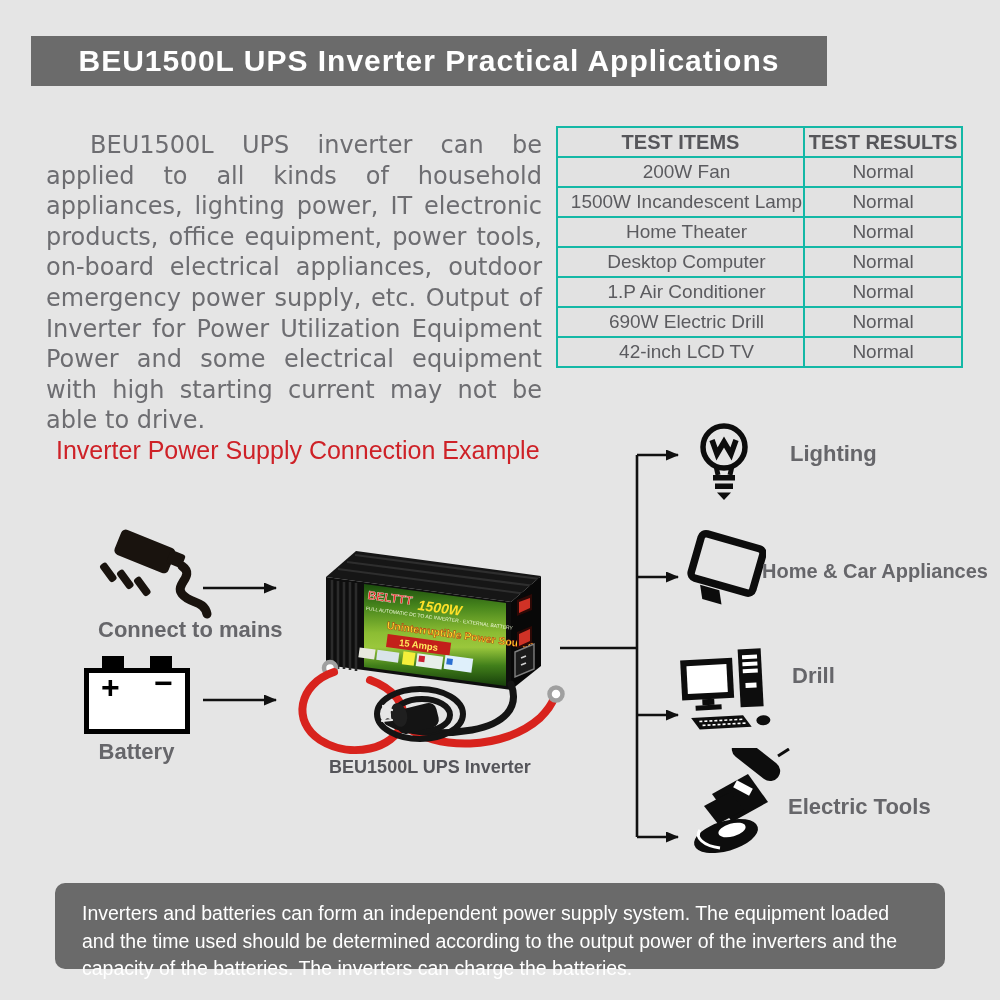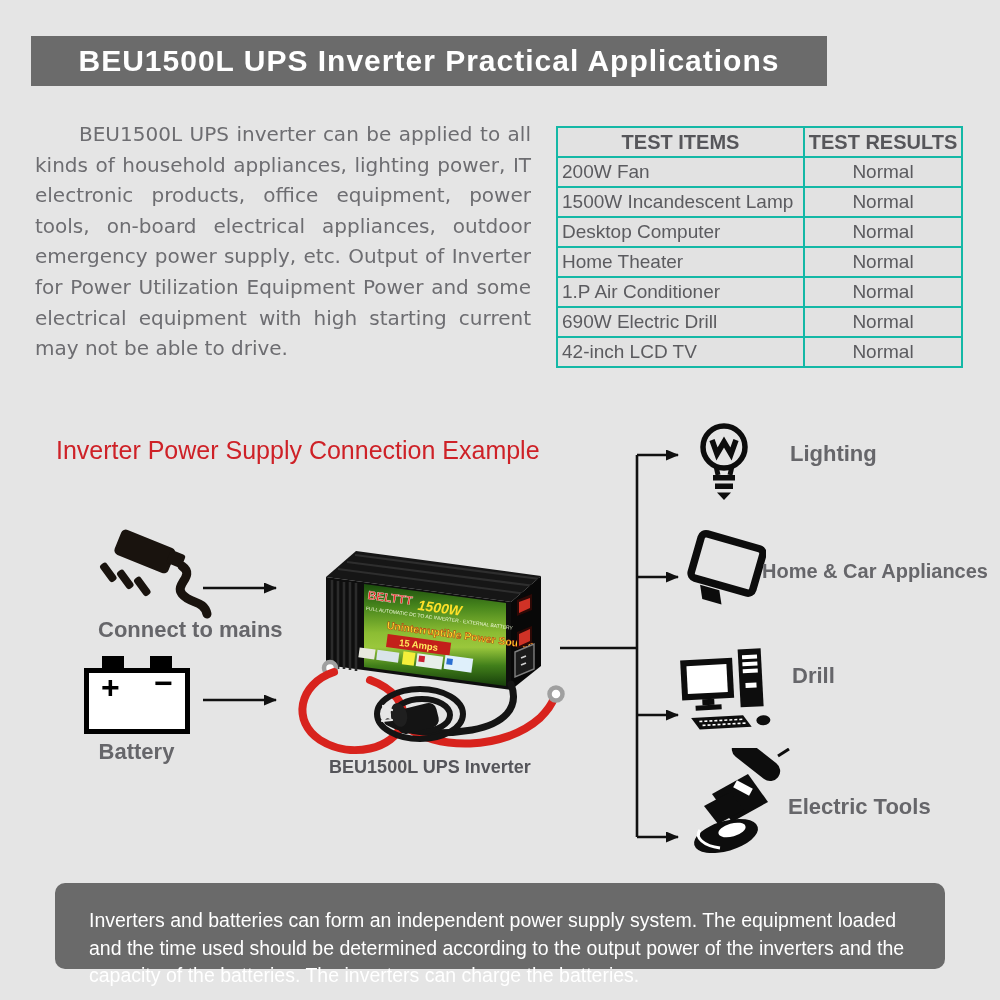--- a/index.html
+++ b/index.html
@@ -6,30 +6,30 @@
   .canvas{position:relative;width:1000px;height:1000px;background:#e5e5e5;overflow:hidden;
           font-family:"Liberation Sans",sans-serif;}
 
   
   .banner{position:absolute;left:31px;top:36px;width:796px;height:50px;background:#6b6b6b;
           display:flex;align-items:center;justify-content:center;}
   .banner span{color:#ffffff;font-weight:bold;font-size:30px;letter-spacing:1px;white-space:nowrap;}
 
   
   .intro{position:absolute;left:35px;top:119px;width:496px;
-         font-family:"DejaVu Sans",sans-serif;font-size:20px;line-height:30.6px;
-         color:#6d6d71;text-align:justify;text-indent:44px;margin:0;}
+         font-family:"DejaVu Sans",sans-serif;font-size:24px;line-height:30.6px;
+         color:#6d6d71;text-align:justify;text-indent:44px;margin:11px;}
 
   
   .test-table{position:absolute;left:556px;top:126px;width:405px;border-collapse:collapse;
               table-layout:fixed;font-size:19px;color:#5b5b5f;}
   .test-table th,.test-table td{border:2px solid #14b8a6;background:#e2e2e2;height:28px;padding:0;}
   .test-table th{font-size:20px;font-weight:bold;color:#56565a;text-align:center;}
   .test-table col.c1{width:247px;} .test-table col.c2{width:158px;}
-  .test-table td.item{text-align:left;padding-left:4px;}
+  .test-table td.item{text-align:center;padding-left:12px;}
   .test-table td.result{text-align:center;}
 
   
   .section-title{position:absolute;left:42px;top:422px;margin:14px;white-space:nowrap;
                  color:#ce2127;font-size:25px;font-weight:normal;}
 
   
   .dlabel{position:absolute;font-weight:bold;color:#66666a;font-size:20px;white-space:nowrap;}
   .caption{position:absolute;left:300px;top:757px;width:260px;text-align:center;
            font-weight:bold;color:#55555a;font-size:18px;white-space:nowrap;}
@@ -69,25 +69,25 @@
     <tbody>
       <tr>
         <td class="item">200W Fan</td>
         <td class="result">Normal</td>
         </tr>
       <tr>
         <td class="item">1500W Incandescent Lamp</td>
         <td class="result">Normal</td>
         </tr>
       <tr>
+        <td class="item">Home Theater</td>
+        <td class="result">Normal</td>
+        </tr>
+      <tr>
         <td class="item">Desktop Computer</td>
-        <td class="result">Normal</td>
-        </tr>
-      <tr>
-        <td class="item">Home Theater</td>
         <td class="result">Normal</td>
         </tr>
       <tr>
         <td class="item">1.P Air Conditioner</td>
         <td class="result">Normal</td>
         </tr>
       <tr>
         <td class="item">690W Electric Drill</td>
         <td class="result">Normal</td>
         </tr>
@@ -242,16 +242,16 @@
     <rect x="48" y="36" width="18" height="8" fill="#ffffff" transform="rotate(28 57 40)"></rect>
     <polygon points="18,58 44,44 58,62 32,76" fill="#0d0d0d"></polygon>
     <ellipse cx="40" cy="88" rx="33" ry="15" fill="#0d0d0d" transform="rotate(-16 40 88)"></ellipse>
     <ellipse cx="46" cy="82" rx="14" ry="6.5" fill="#ffffff" transform="rotate(-16 46 82)"></ellipse>
     <path d="M14,82 a30,14 0 0,0 20,18" stroke="#ffffff" stroke-width="3" fill="none"></path>
   </svg>
   <div class="dlabel" style="left:788px;top:780px;font-size:22px;margin-top:14px;">Electric Tools</div>
 
   <div class="abs" style="left:55px;top:883px;width:890px;height:86px;background:#6a6a6a;border-radius:10px;
                           box-sizing:border-box;padding:12px 22px;">
-    <p style="margin:12px;color:#ffffff;font-size:19.5px;line-height:27.5px;font-family:'Liberation Sans',sans-serif;">Inverters and batteries can form an independent power supply system. The equipment loaded and the time used should be determined according to the output power of the inverters and the capacity of the batteries. The inverters can charge the batteries.</p>
+    <p style="margin:5px;color:#ffffff;font-size:19.5px;line-height:27.5px;font-family:'Liberation Sans',sans-serif;">Inverters and batteries can form an independent power supply system. The equipment loaded and the time used should be determined according to the output power of the inverters and the capacity of the batteries. The inverters can charge the batteries.</p>
   </div>
 
 </div>
 
 </body></html>

